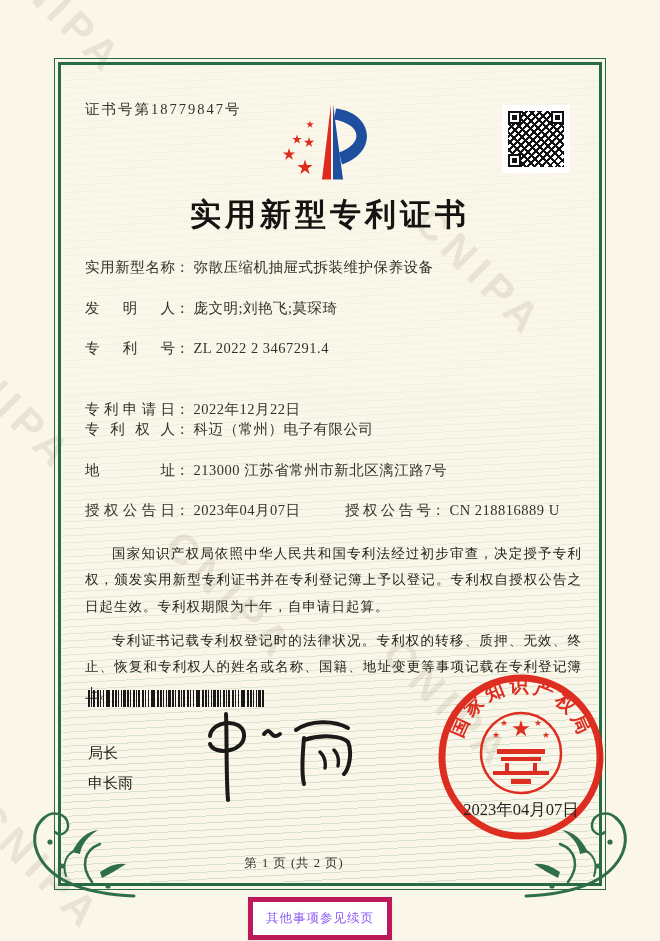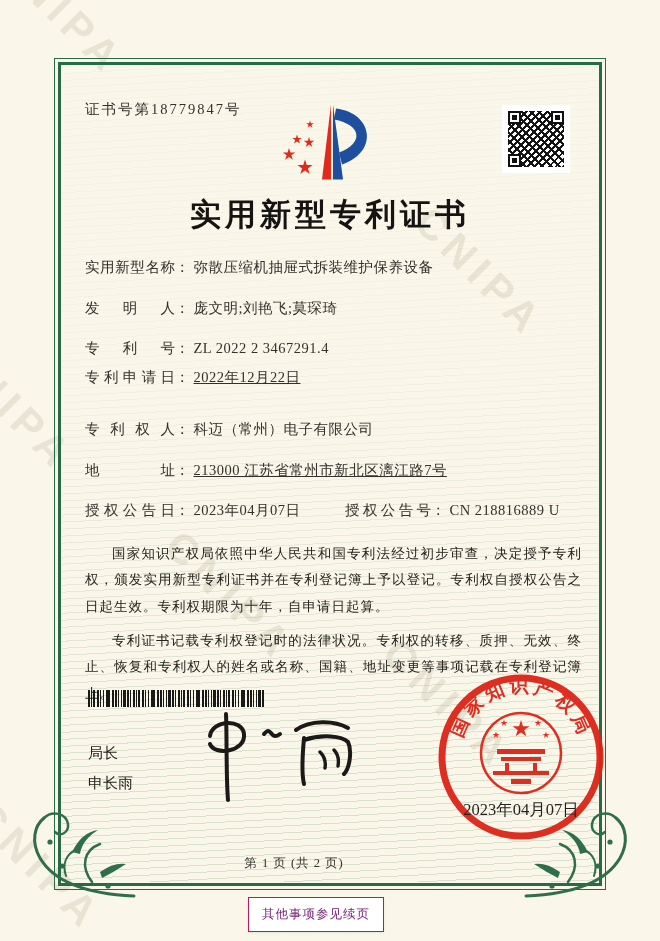--- a/index.html
+++ b/index.html
@@ -35,22 +35,22 @@
        repeating-linear-gradient(45deg,#141414 0 2px,rgba(0,0,0,0) 2px 6px),
        repeating-linear-gradient(-45deg,#141414 0 2px,rgba(0,0,0,0) 2px 5px);}
   .finder{position:absolute;width:9px;height:9px;border:2.5px solid #111;background:#fff;}
   .finder::after{content:"";position:absolute;inset:2px;background:#111;}
   .f-tl{left:6px;top:6px;} .f-tr{right:6px;top:6px;} .f-bl{left:6px;bottom:6px;}
 
   .doc-title{position:absolute;left:0;top:194px;width:660px;text-align:center;
      font-size:31px;font-weight:bold;letter-spacing:4px;color:#161412;}
 
   .field-row{position:absolute;left:85px;width:500px;font-size:14.5px;color:#33312c;}
-  .r1{top:258px;} .r2{top:299px;} .r3{top:339px;} .r4{top:368px;text-decoration:underline;}
-  .r5{top:420px;} .r6{top:461px;text-decoration:underline;} .r7{top:501px;}
+  .r1{top:258px;} .r2{top:299px;} .r3{top:339px;} .r4{top:400px;}
+  .r5{top:420px;} .r6{top:461px;} .r7{top:501px;}
   .f-label{display:inline-block;width:90px;text-align:justify;text-align-last:justify;
      vertical-align:top;letter-spacing:0;}
   .f-colon{display:inline-block;margin-right:4px;}
   .f-value{letter-spacing:.5px;}
   .pair2{position:absolute;left:260px;top:0;white-space:nowrap;}
   .pair2 .f-label{width:86px;}
 
   .legal{position:absolute;left:85px;top:541px;width:497px;font-size:13.5px;
      line-height:1.95;color:#26241f;letter-spacing:1px;text-align:justify;}
   .legal p{margin:0 0 8px 0;text-indent:2em;}
@@ -68,23 +68,23 @@
   .seal{position:absolute;left:433px;top:669px;width:176px;height:176px;z-index:4;opacity:.95;}
 
   .corner-flourish{position:absolute;width:112px;height:122px;z-index:4;}
   .cf-left{left:26px;top:780px;}
   .cf-right{left:522px;top:780px;transform:scaleX(-1);}
 
   .page-info{position:absolute;left:0;top:855px;width:588px;text-align:center;
      font-size:12.5px;color:#33312c;letter-spacing:1px;}
 
   .cont-tab{position:absolute;left:248px;top:897px;width:134px;height:33px;z-index:5;
-     background:#ffffff;border:1px solid #be185d;box-shadow:0 1px 2px rgba(0,0,0,.08);
+     background:#ffffff;border:5px solid #be185d;box-shadow:0 1px 2px rgba(0,0,0,.08);
      display:flex;align-items:center;justify-content:center;
-     font-size:12.5px;color:#701a75;letter-spacing:1px;}
+     font-size:12.5px;color:#8b5cf6;letter-spacing:1px;}
 </style>
 </head>
 <body>
 
 <div class="page">
 
   <div>
     <span class="wm wm1">CNIPA</span>
     <span class="wm wm2">CNIPA</span>
     <span class="wm wm3">CNIPA</span>

